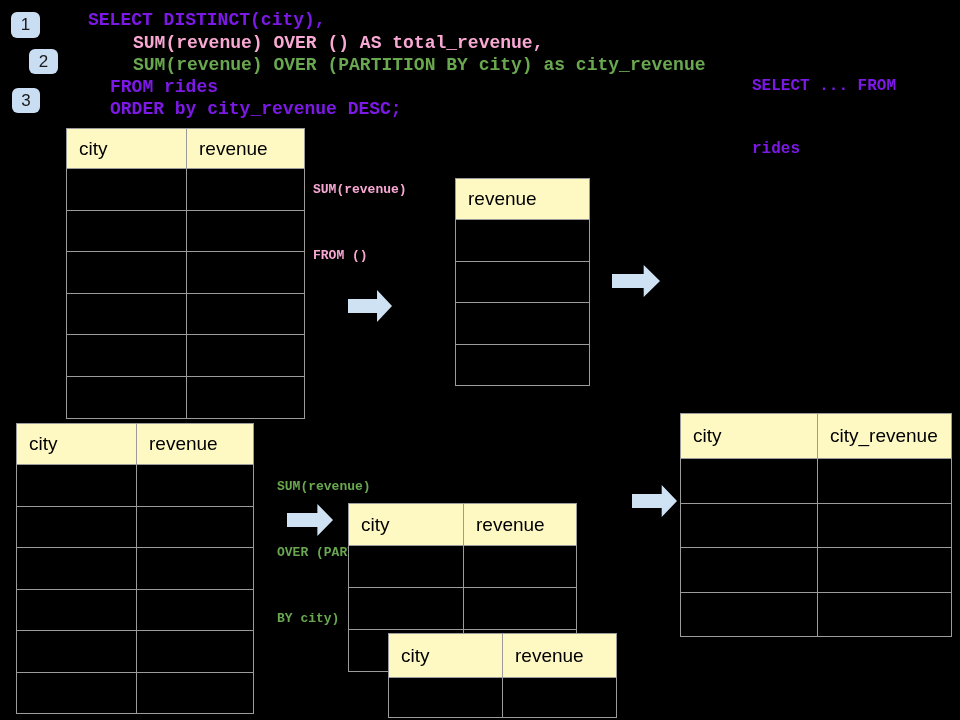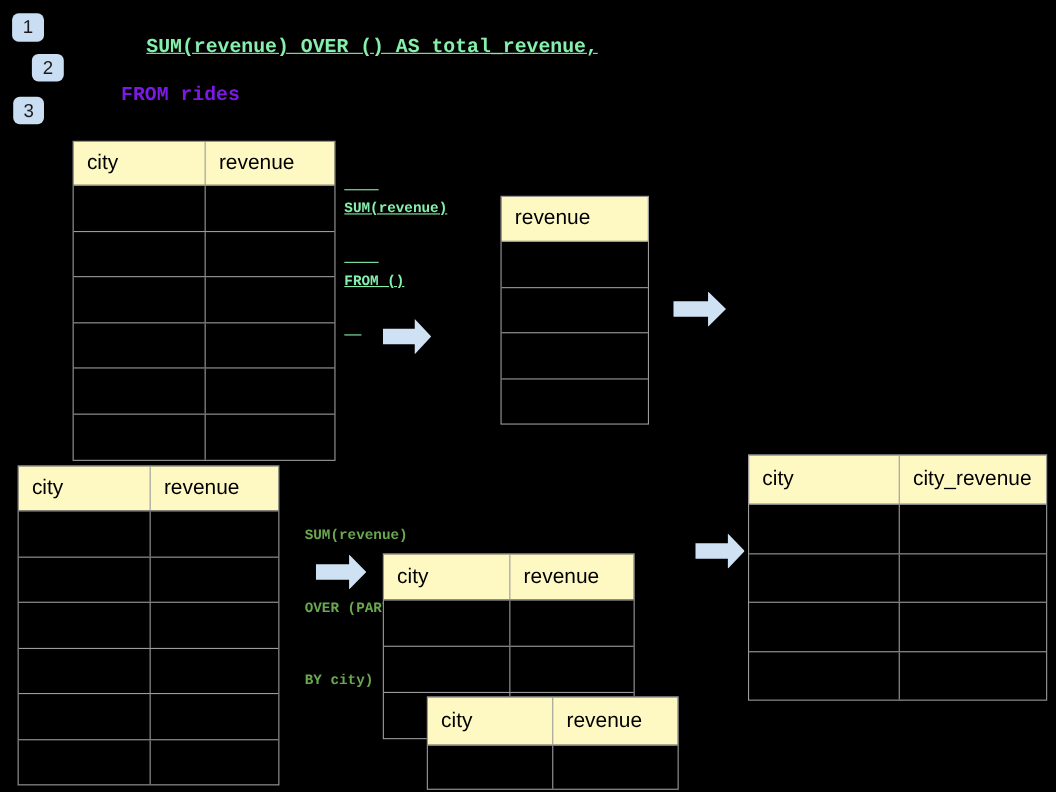--- a/index.html
+++ b/index.html
@@ -9,21 +9,21 @@
     font-family:"Liberation Sans", sans-serif;
   }
 
   
   .code {
     position:absolute;
     font-family:"Liberation Mono", "DejaVu Sans Mono", monospace;
     font-weight:bold; white-space:pre; line-height:22px; font-size:18px;
   }
   .purple { color:#7d19e6; }
-  .red    { color:#86efac;text-decoration:underline; }
+  .red    { color:#f9a8d4; }
   .green  { color:#6aa84f; }
   .ann    { font-size:13px; }
   .note   { font-size:16px; line-height:21px; }
 
   
   .badge {
     position:absolute; background:#c9ddf3; border-radius:6px;
     display:flex; align-items:center; justify-content:center;
     color:#1a1a1a; font-size:17px; font-family:"Liberation Sans", sans-serif;
   }
@@ -84,23 +84,30 @@
   <div class="badge" style="left:11px;top:12px;width:29px;height:26px;">
     <span>1</span>
   </div>
   <div class="badge" style="left:29px;top:49px;width:29px;height:25px;">
     <span>2</span>
   </div>
   <div class="badge" style="left:12px;top:88px;width:28px;height:25px;">
     <span>3</span>
   </div>
 
+  <div class="code purple" style="left:88px;top:9px;">SELECT DISTINCT(city),</div>
   <div class="code red" style="left:133px;top:32px;">SUM(revenue) OVER () AS total_revenue,</div>
+  <div class="code green" style="left:133px;top:54px;">SUM(revenue) OVER (PARTITION BY city) as city_revenue</div>
   <div class="code purple" style="left:110px;top:76px;">FROM rides</div>
-
+  <div class="code purple" style="left:110px;top:98px;">ORDER by city_revenue DESC;</div>
+
+  <div class="code purple note" style="left:752px;top:34px;">
+    <div>SELECT ... FROM</div>
+    <div>rides</div>
+  </div>
 
   <div class="code red ann" style="left:313px;top:135px;">
     <div>SUM(revenue)</div>
     <div>FROM ()</div>
   </div>
 
   <div class="code green ann" style="left:277px;top:432px;">
     <div>SUM(revenue)</div>
     <div>OVER (PARTITION</div>
     <div>BY city)</div>

